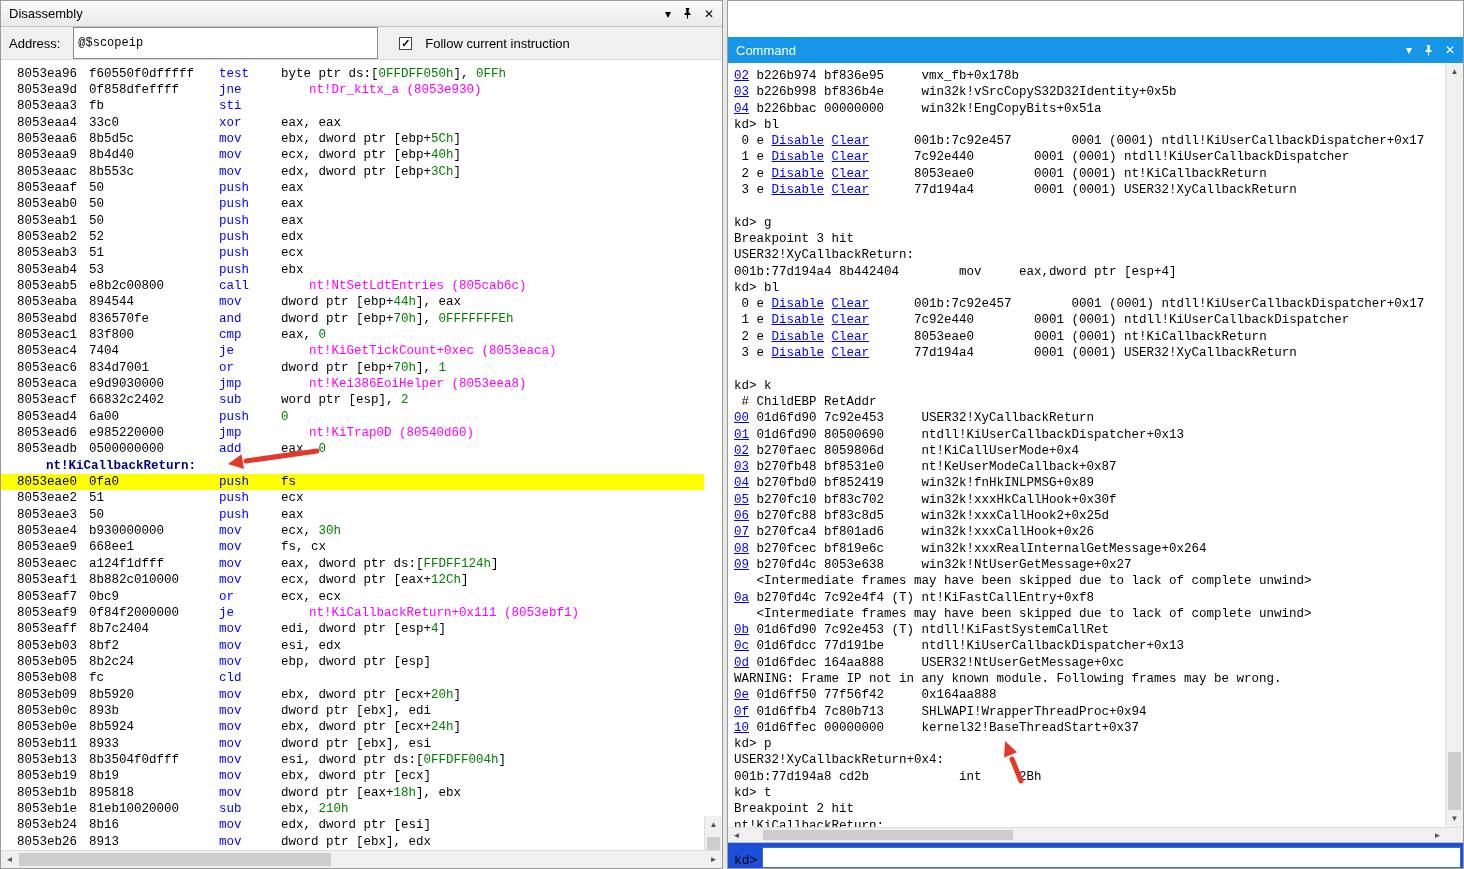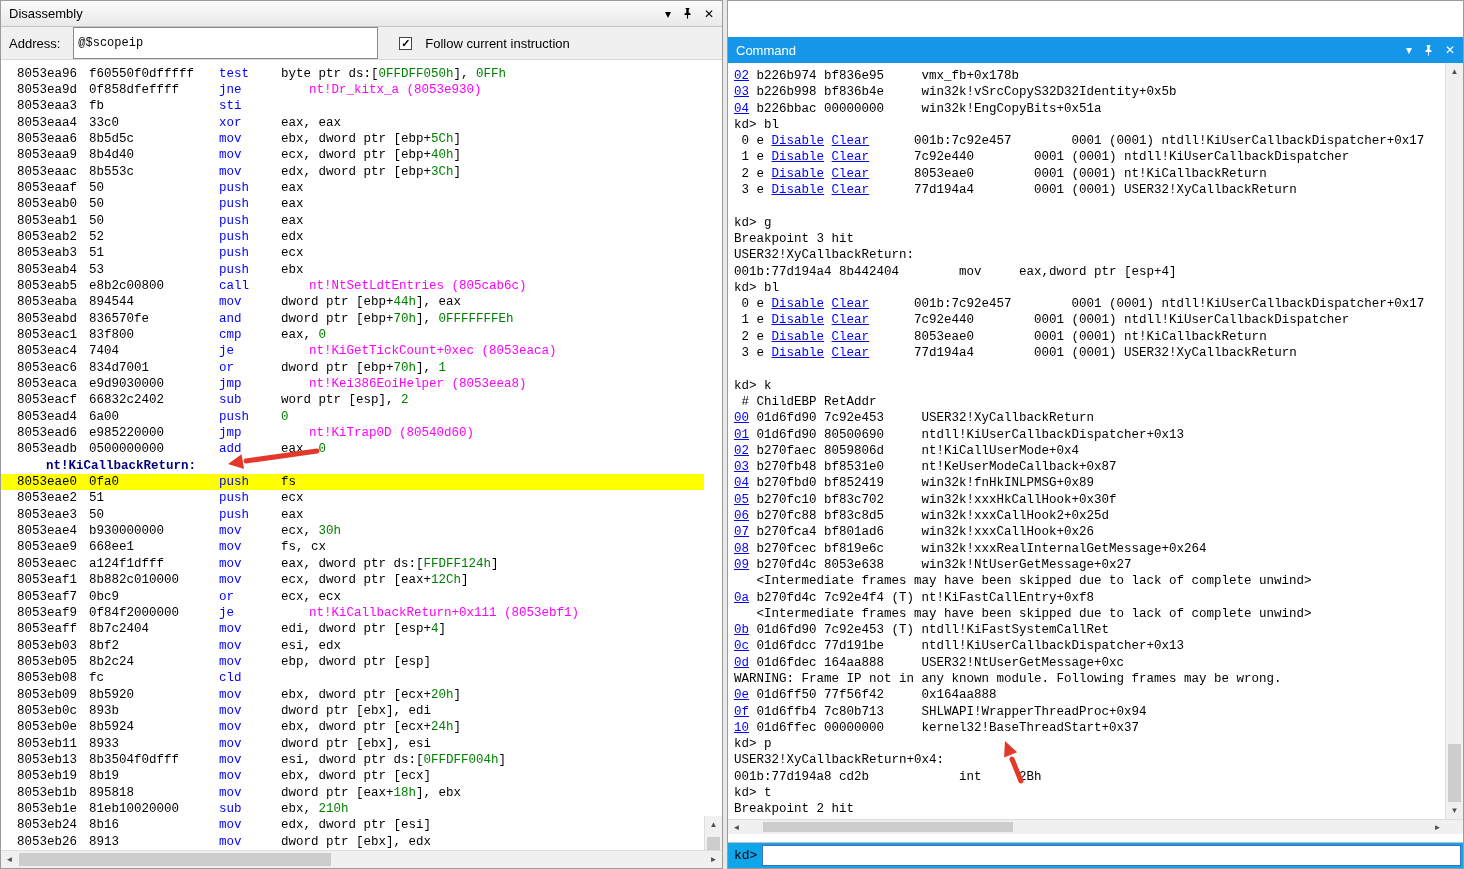--- a/index.html
+++ b/index.html
@@ -52,22 +52,22 @@
   .sb-thumb.cv { left: 2px; right: 2px; bottom: 0; height: 58px; }
   .sb-thumb.ch { top: 2px; bottom: 2px; left: 18px; width: 250px; }
   .corner { flex: 0 0 17px; background: #f0f0f0; }
 
   .cmd-body { flex: 1; display: flex; overflow: hidden; background: #fff; }
   .cmd-out { flex: 1; padding: 5px 7px 0 6px; font: 12.5px/16.3px "Liberation Mono", monospace;
              white-space: pre; overflow: hidden; color: #000; }
   .cmd-row { height: 16.3px; }
   .cmd-link { color: var(--c-link); text-decoration: underline; cursor: pointer; }
 
-  .promptrow { flex: 0 0 26px; background: #0ea5e9; border-top: 1px solid #c0c0c0;
-               display: flex; align-items: center; padding-left: 6px; gap: 5px; margin-top: 8px; }
+  .promptrow { flex: 0 0 26px; background: #1d4ed8; border-top: 1px solid #c0c0c0;
+               display: flex; align-items: flex-end; padding-left: 6px; gap: 5px; }
   .prompt { font: 13px "Liberation Mono", monospace; color: #000; }
   .cmd-input { flex: 1; height: 21px; margin-right: 2px; border: 1px solid #3b6fc4; background: #fff;
                font: 13px "Liberation Mono", monospace; padding: 0 4px; }
 
   .arrow { position: absolute; pointer-events: none; }
   .arrow .shaft { stroke: var(--c-arrow); stroke-width: 5; stroke-linecap: round; }
   .arrow .head { fill: var(--c-arrow); }
 </style>
 </head>
 <body>

